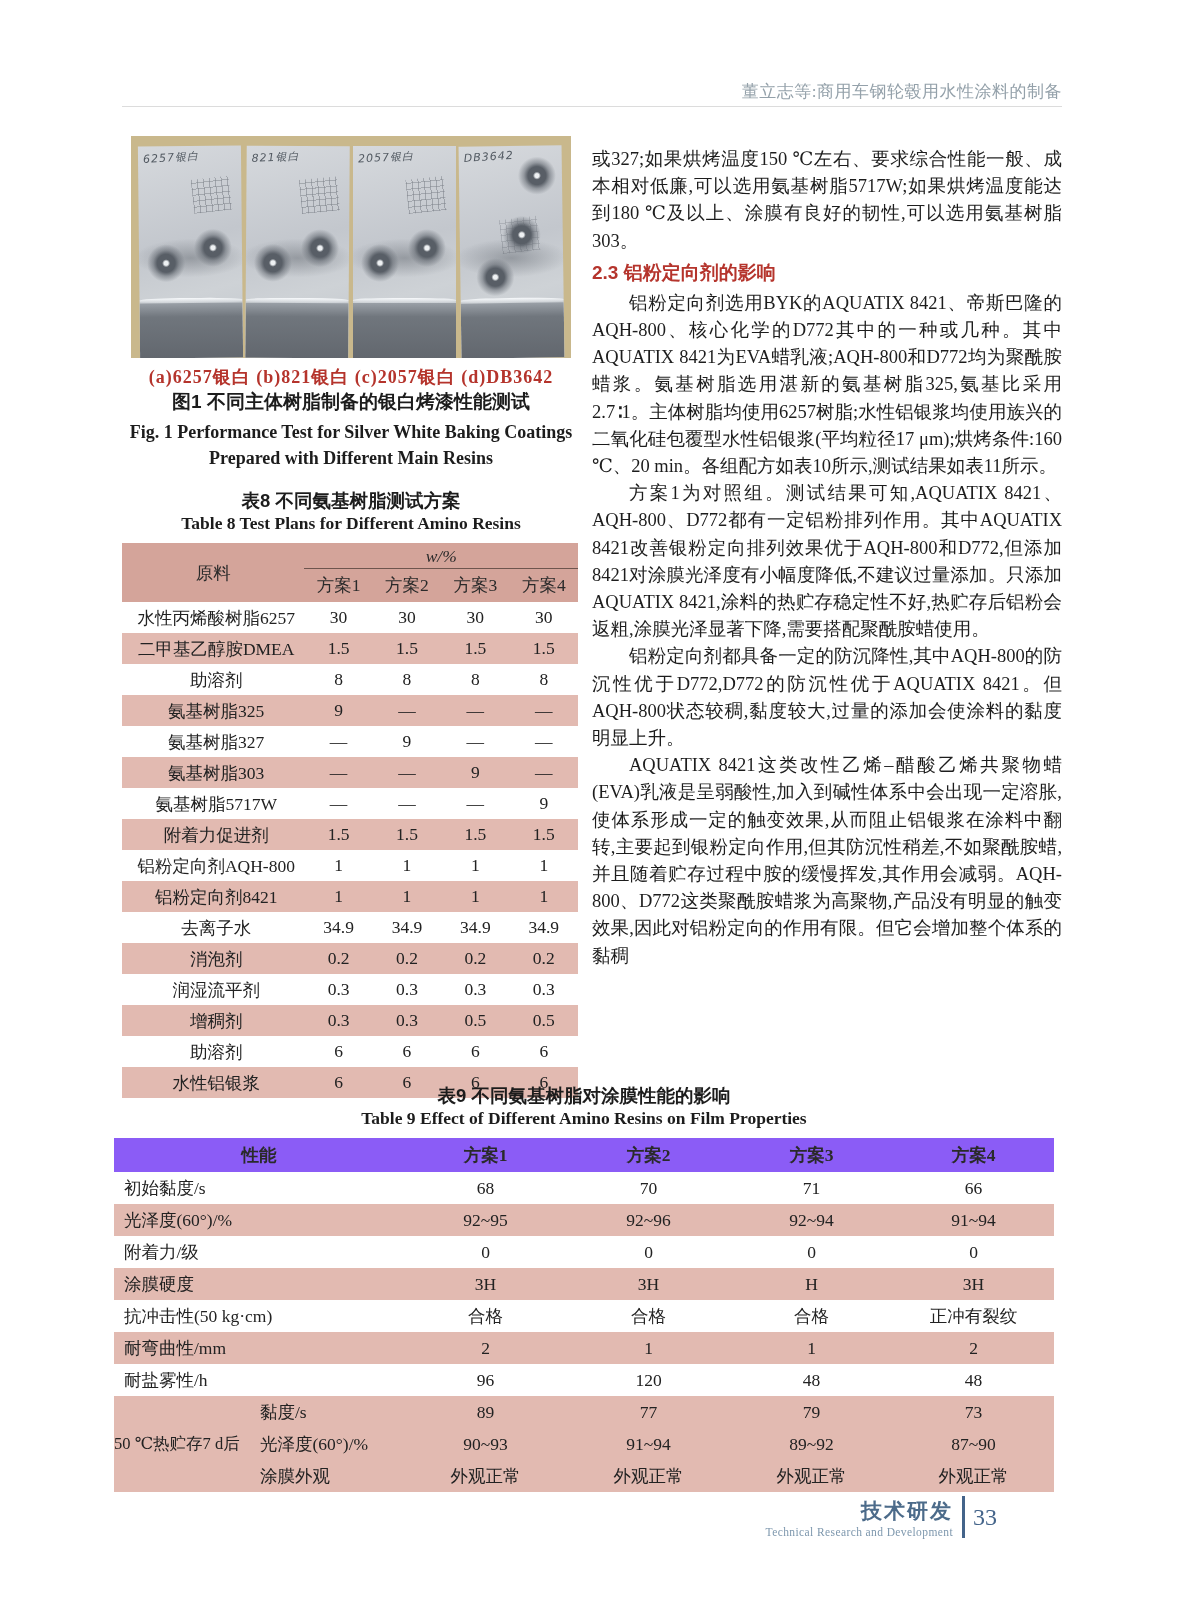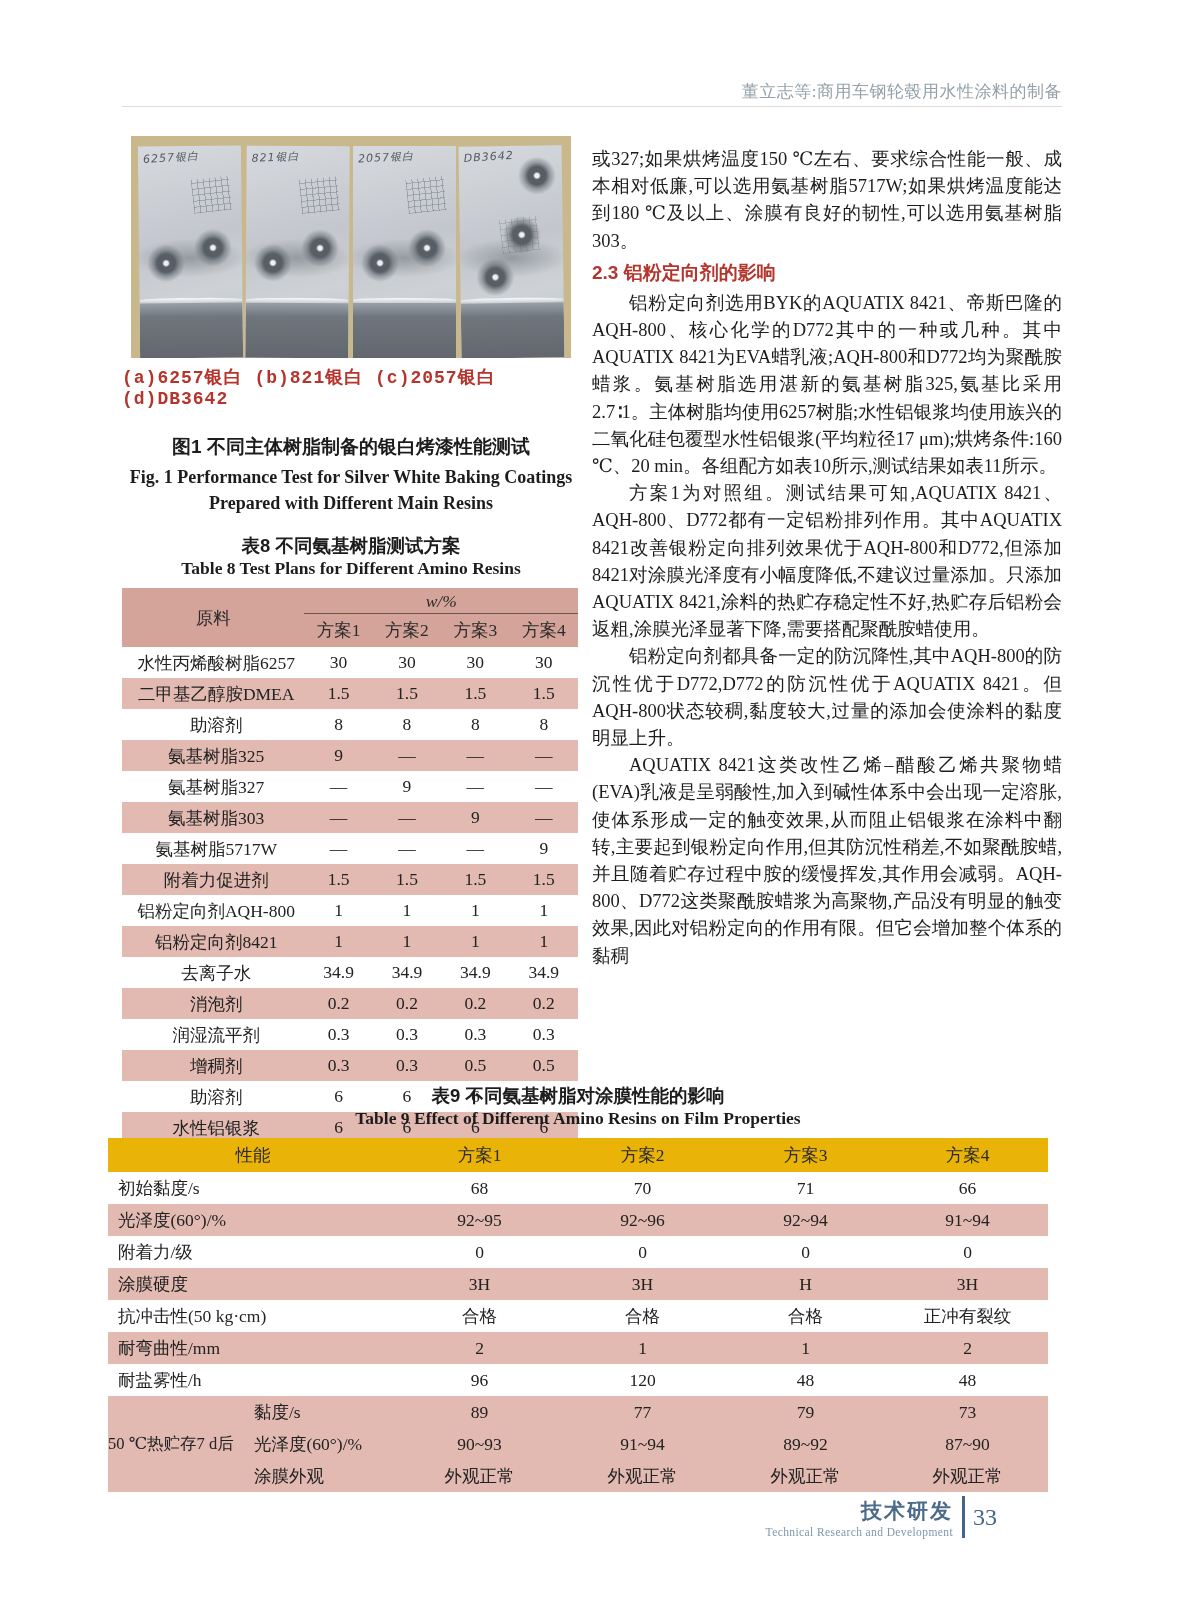--- a/index.html
+++ b/index.html
@@ -37,22 +37,22 @@
   .c2{left:72%;top:48%;}
   .panel:nth-child(4) .c1{left:60%;top:42%;}
   .panel:nth-child(4) .c2{left:34%;top:62%;}
   .panel:nth-child(4) .c3{left:76%;top:14%;}
   .panel-bottom{position:absolute;left:0;right:0;bottom:0;height:26%;
         background:linear-gradient(180deg,#9aa0a7 0,#70767d 25%,#62676e 100%);}
   .bend{position:absolute;left:0;right:0;bottom:26%;height:5px;
         background:linear-gradient(180deg,rgba(250,252,254,.95),rgba(190,196,202,.2));border-radius:40%;}
 
   
-  .subcap{margin-top:7px;text-align:left;font-weight:bold;font-size:18px;color:#b5342c;letter-spacing:1px;font-family:Liberation Mono, monospace;}
-  .cap-zh{margin-top:25px;text-align:center;font-family:"Liberation Sans","DejaVu Sans",sans-serif;
+  .subcap{margin-top:7px;text-align:center;font-weight:bold;font-size:18px;color:#b5342c;letter-spacing:1px;}
+  .cap-zh{margin-top:0;text-align:center;font-family:"Liberation Sans","DejaVu Sans",sans-serif;
           font-weight:bold;font-size:19px;color:#1c1c1c;}
   .cap-en{margin-top:4px;text-align:center;font-weight:bold;font-size:18px;color:#1c1c1c;line-height:26px;}
 
   
   .tbl-title-zh{margin-top:17px;text-align:center;font-family:"Liberation Sans","DejaVu Sans",sans-serif;
                 font-weight:bold;font-size:18.5px;color:#1c1c1c;}
   .tbl-title-en{text-align:center;font-weight:bold;font-size:17.5px;color:#1c1c1c;}
   table{border-collapse:collapse;table-layout:fixed;}
   td,th{font-size:17.5px;font-weight:normal;padding:3px 2px;vertical-align:middle;}
 
@@ -66,23 +66,23 @@
   .t8 tbody tr:nth-child(even) td{background:#e2bab1;}
   .t8 col.lab{width:40%;}
 
   
   .para{margin:0;font-size:18.5px;line-height:27.2px;text-align:justify;color:#1d1d1d;}
   .indent{text-indent:2em;}
   .sec-head{margin:5px 0 4px 0;font-family:"Liberation Sans","DejaVu Sans",sans-serif;
             font-weight:bold;font-size:19px;color:#b5342c;}
 
   
-  .t9-wrap{position:absolute;left:108px;top:1066px;width:940px;}
+  .t9-wrap{position:absolute;left:114px;top:1066px;width:940px;}
   .t9{width:940px;margin-top:9px;}
-  .t9 thead th{background:#eab308;color:#2a2a2a;height:28px;}
+  .t9 thead th{background:#8b5cf6;color:#2a2a2a;height:28px;font-weight:bold;}
   .t9 td{text-align:center;height:26px;}
   .t9 td.lab{text-align:left;padding-left:10px;}
   .t9 tbody tr:nth-child(even) td{background:#e2bab1;}
   .t9 tr.group td{background:#e2bab1;}
   .t9 td.glabel{text-align:left;padding-left:0;white-space:nowrap;font-size:16.5px;}
   .t9 td.sublab{text-align:left;padding-left:6px;}
 
   
   .footer{position:absolute;right:125px;top:1496px;display:flex;align-items:center;}
   .f-left{text-align:right;margin-right:9px;}

